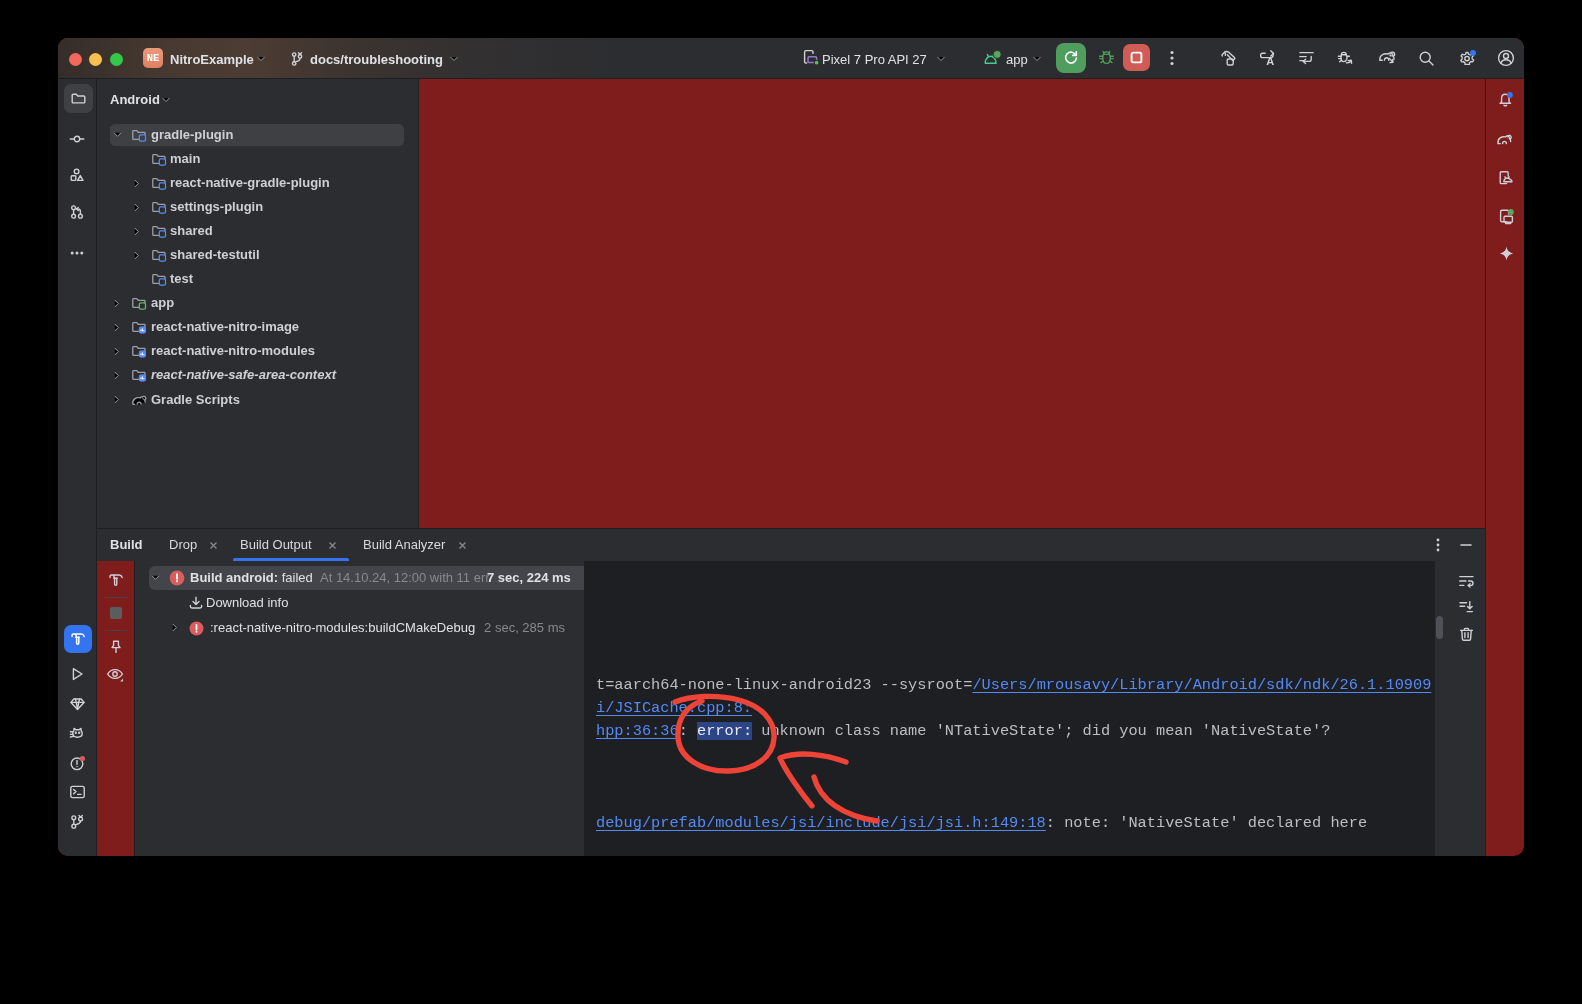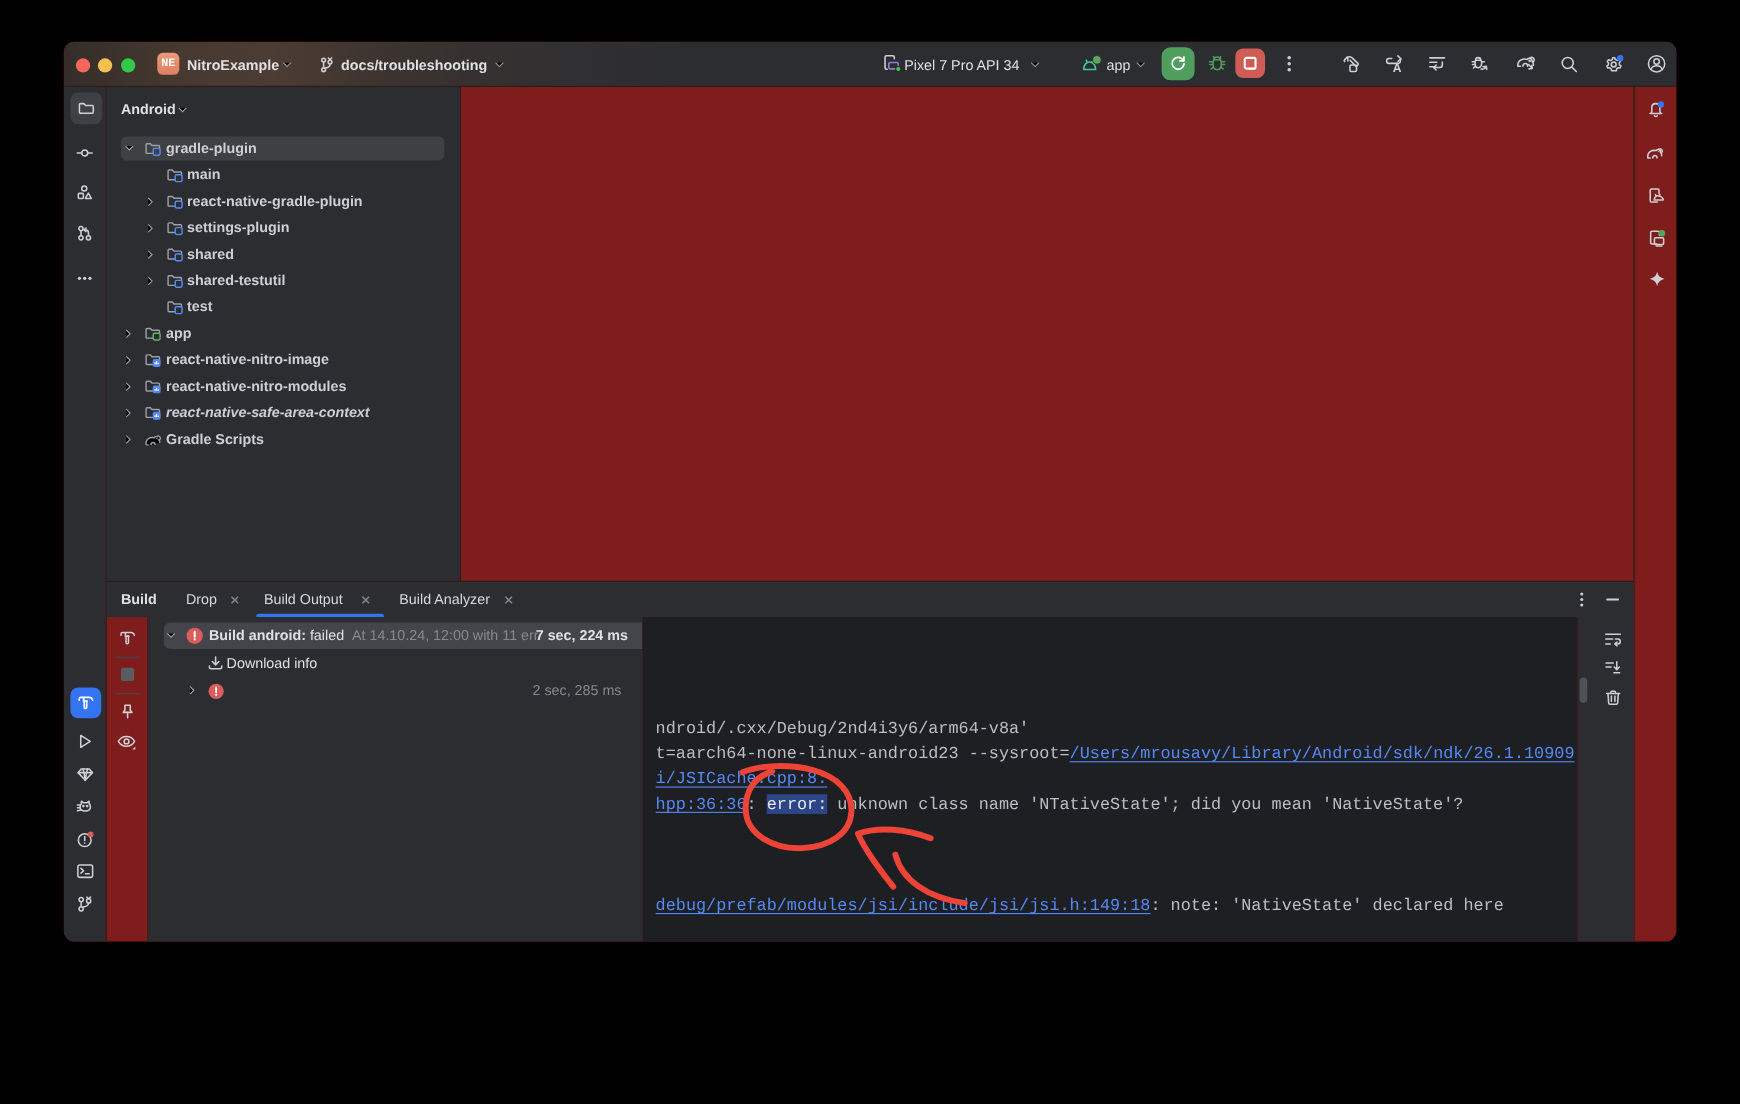--- a/index.html
+++ b/index.html
@@ -69,21 +69,21 @@
     <div class="r txt" id="tb-text2" style="left:252px;top:14px;color:#dfe1e5;font-size:13px;font-weight:600;">docs/troubleshooting</div>
     <svg class="r" style="left:390px;top:17px" width="12" height="8" viewBox="0 0 12 8">
         <path class="icg" d="M2.5 2 L6 5.5 L9.5 2"></path>
       </svg>
 
     <svg class="r" style="left:745px;top:11px" width="17" height="18" viewBox="0 0 17 18">
       <path class="ic" stroke-width="1.5" d="M3.6 14 H2.9 Q1.6 14 1.6 12.7 V2.9 Q1.6 1.6 2.9 1.6 H8.7 Q10 1.6 10 2.9 V4.4"></path>
       <rect x="5" y="7.8" width="8.6" height="5.8" rx="1.2" style="stroke:#9479cf;fill:none;stroke-width:1.5"></rect>
       <circle cx="13.6" cy="13.7" r="2.4" fill="#4cc05a" stroke="#302d2c" stroke-width="1.1"></circle>
       </svg>
-    <div class="r txt" style="left:764px;top:14px;color:#dfe1e5;font-size:13px;font-weight:500;">Pixel 7 Pro API 34</div>
+    <div class="r txt" style="left:764px;top:14px;color:#dfe1e5;font-size:13px;font-weight:500;">Pixel 7 Pro API 27</div>
     <svg class="r" style="left:877px;top:17px" width="12" height="8" viewBox="0 0 12 8">
         <path class="icg" d="M2.5 2 L6 5.5 L9.5 2"></path>
       </svg>
 
     <svg class="r" style="left:925px;top:12px" width="20" height="16" viewBox="0 0 20 16">
       <path d="M2.2 13.2 Q2.2 8.6 5.6 6.8 L4.4 4.6 M5.6 6.8 Q7.6 5.8 9.6 6.8 M9.6 6.8 L10.8 4.6 M2.2 13.2 H13 Q13 8.6 9.6 6.8" style="stroke:#3fcf8c;fill:none;stroke-width:1.4;stroke-linecap:round"></path>
       <circle cx="14.2" cy="4.4" r="4" fill="#57a75c" stroke="#35332f" stroke-width="1"></circle>
       </svg>
     <div class="r txt" style="left:948px;top:14px;color:#dfe1e5;font-size:13px;font-weight:500;">app</div>
     <svg class="r" style="left:973px;top:17px" width="12" height="8" viewBox="0 0 12 8">
@@ -412,20 +412,21 @@
         </g>
       </svg>
     <div class="r txt" style="left:71px;top:30px;height:24px;line-height:24px;font-size:13px;color:#dfe1e5;">Download info</div>
     <svg class="r" style="left:36px;top:61px" width="8" height="11" viewBox="0 0 8 11">
         <path class="icg" d="M1.8 2 L5.3 5.5 L1.8 9"></path>
       </svg>
     <svg class="r" style="left:54px;top:59.5px" width="15" height="15" viewBox="0 0 15 15">
         <circle cx="7.5" cy="7.5" r="7" fill="#db5c5c"></circle>
         <path d="M7.5 3.9 V8.3 M7.5 10.4 V10.8" stroke="#fff" stroke-width="1.7" stroke-linecap="round"></path>
       </svg>
+    <div class="r txt" style="left:75px;top:54.5px;width:278px;height:24px;line-height:24px;font-size:13px;color:#dfe1e5;overflow:hidden;">:react-native-nitro-modules:buildCMakeDebug</div>
     <div class="r txt" style="left:340px;top:54.5px;width:90px;height:24px;line-height:24px;font-size:13px;color:#87898e;text-align:right;">2 sec, 285 ms</div>
   </div>
   <svg class="r" style="left:50px;top:534px" width="16" height="16" viewBox="0 0 16 16">
       <g class="ic" stroke-width="1.4">
         <path d="M2 5.6 V4.4 Q2 3 3.4 3 H11.2 Q13.4 3 14 5 L14.2 5.6 M5.4 3 Q6.6 4.4 6 5.9 L5.8 6.3 H9.2"></path>
         <path d="M6.6 6.3 V12 Q6.6 13.2 7.7 13.2 Q8.8 13.2 8.8 12 V6.3"></path>
       </g>
     </svg>
   <div class="r" style="left:47px;top:559px;width:22px;height:1px;background:#43454a;"></div>
   <div class="r" style="left:52px;top:569px;width:12px;height:12px;background:#5a5d60;border-radius:2px;"></div>
@@ -437,21 +438,20 @@
       </g>
     </svg>
   <svg class="r" style="left:48px;top:628px" width="18" height="16" viewBox="0 0 18 16">
       <g class="ic" stroke-width="1.4">
         <path d="M1.6 8 Q4.2 3.6 9 3.6 Q13.8 3.6 16.4 8 Q13.8 12.4 9 12.4 Q4.2 12.4 1.6 8 Z"></path>
         <circle cx="9" cy="8" r="2.2"></circle>
       </g>
       <path d="M14.2 15.4 L17 15.4 L17 12.6 Z" fill="#ced0d6"></path>
     </svg>
   <div class="r" id="console">
-    <div class="cline" style="top:90px;">ndroid/.cxx/Debug/2nd4i3y6/arm64-v8a'</div>
     <div class="cline" style="top:113px;">t=aarch64-none-linux-android23 --sysroot=<span class="clink">/Users/mrousavy/Library/Android/sdk/ndk/26.1.10909</span></div>
     <div class="cline" style="top:136px;"><span class="clink">i/JSICache.cpp:8:</span></div>
     <div class="cline" style="top:159px;"><span class="clink">hpp:36:36</span>: <span style="background:#2c4587;color:#e9ebf0;">error:</span> unknown class name 'NTativeState'; did you mean 'NativeState'?</div>
     <div class="cline" style="top:251px;"><span class="clink">debug/prefab/modules/jsi/include/jsi/jsi.h:149:18</span>: note: 'NativeState' declared here</div>
   </div>
   <div class="r" id="ccol-div"></div>
   <div class="r" id="ccol">
     <svg class="r" style="left:23px;top:12px" width="17" height="17" viewBox="0 0 17 17">
         <g class="ic" stroke-width="1.4">
           <path d="M1.8 3.6 H15 M1.8 8 H8"></path>

